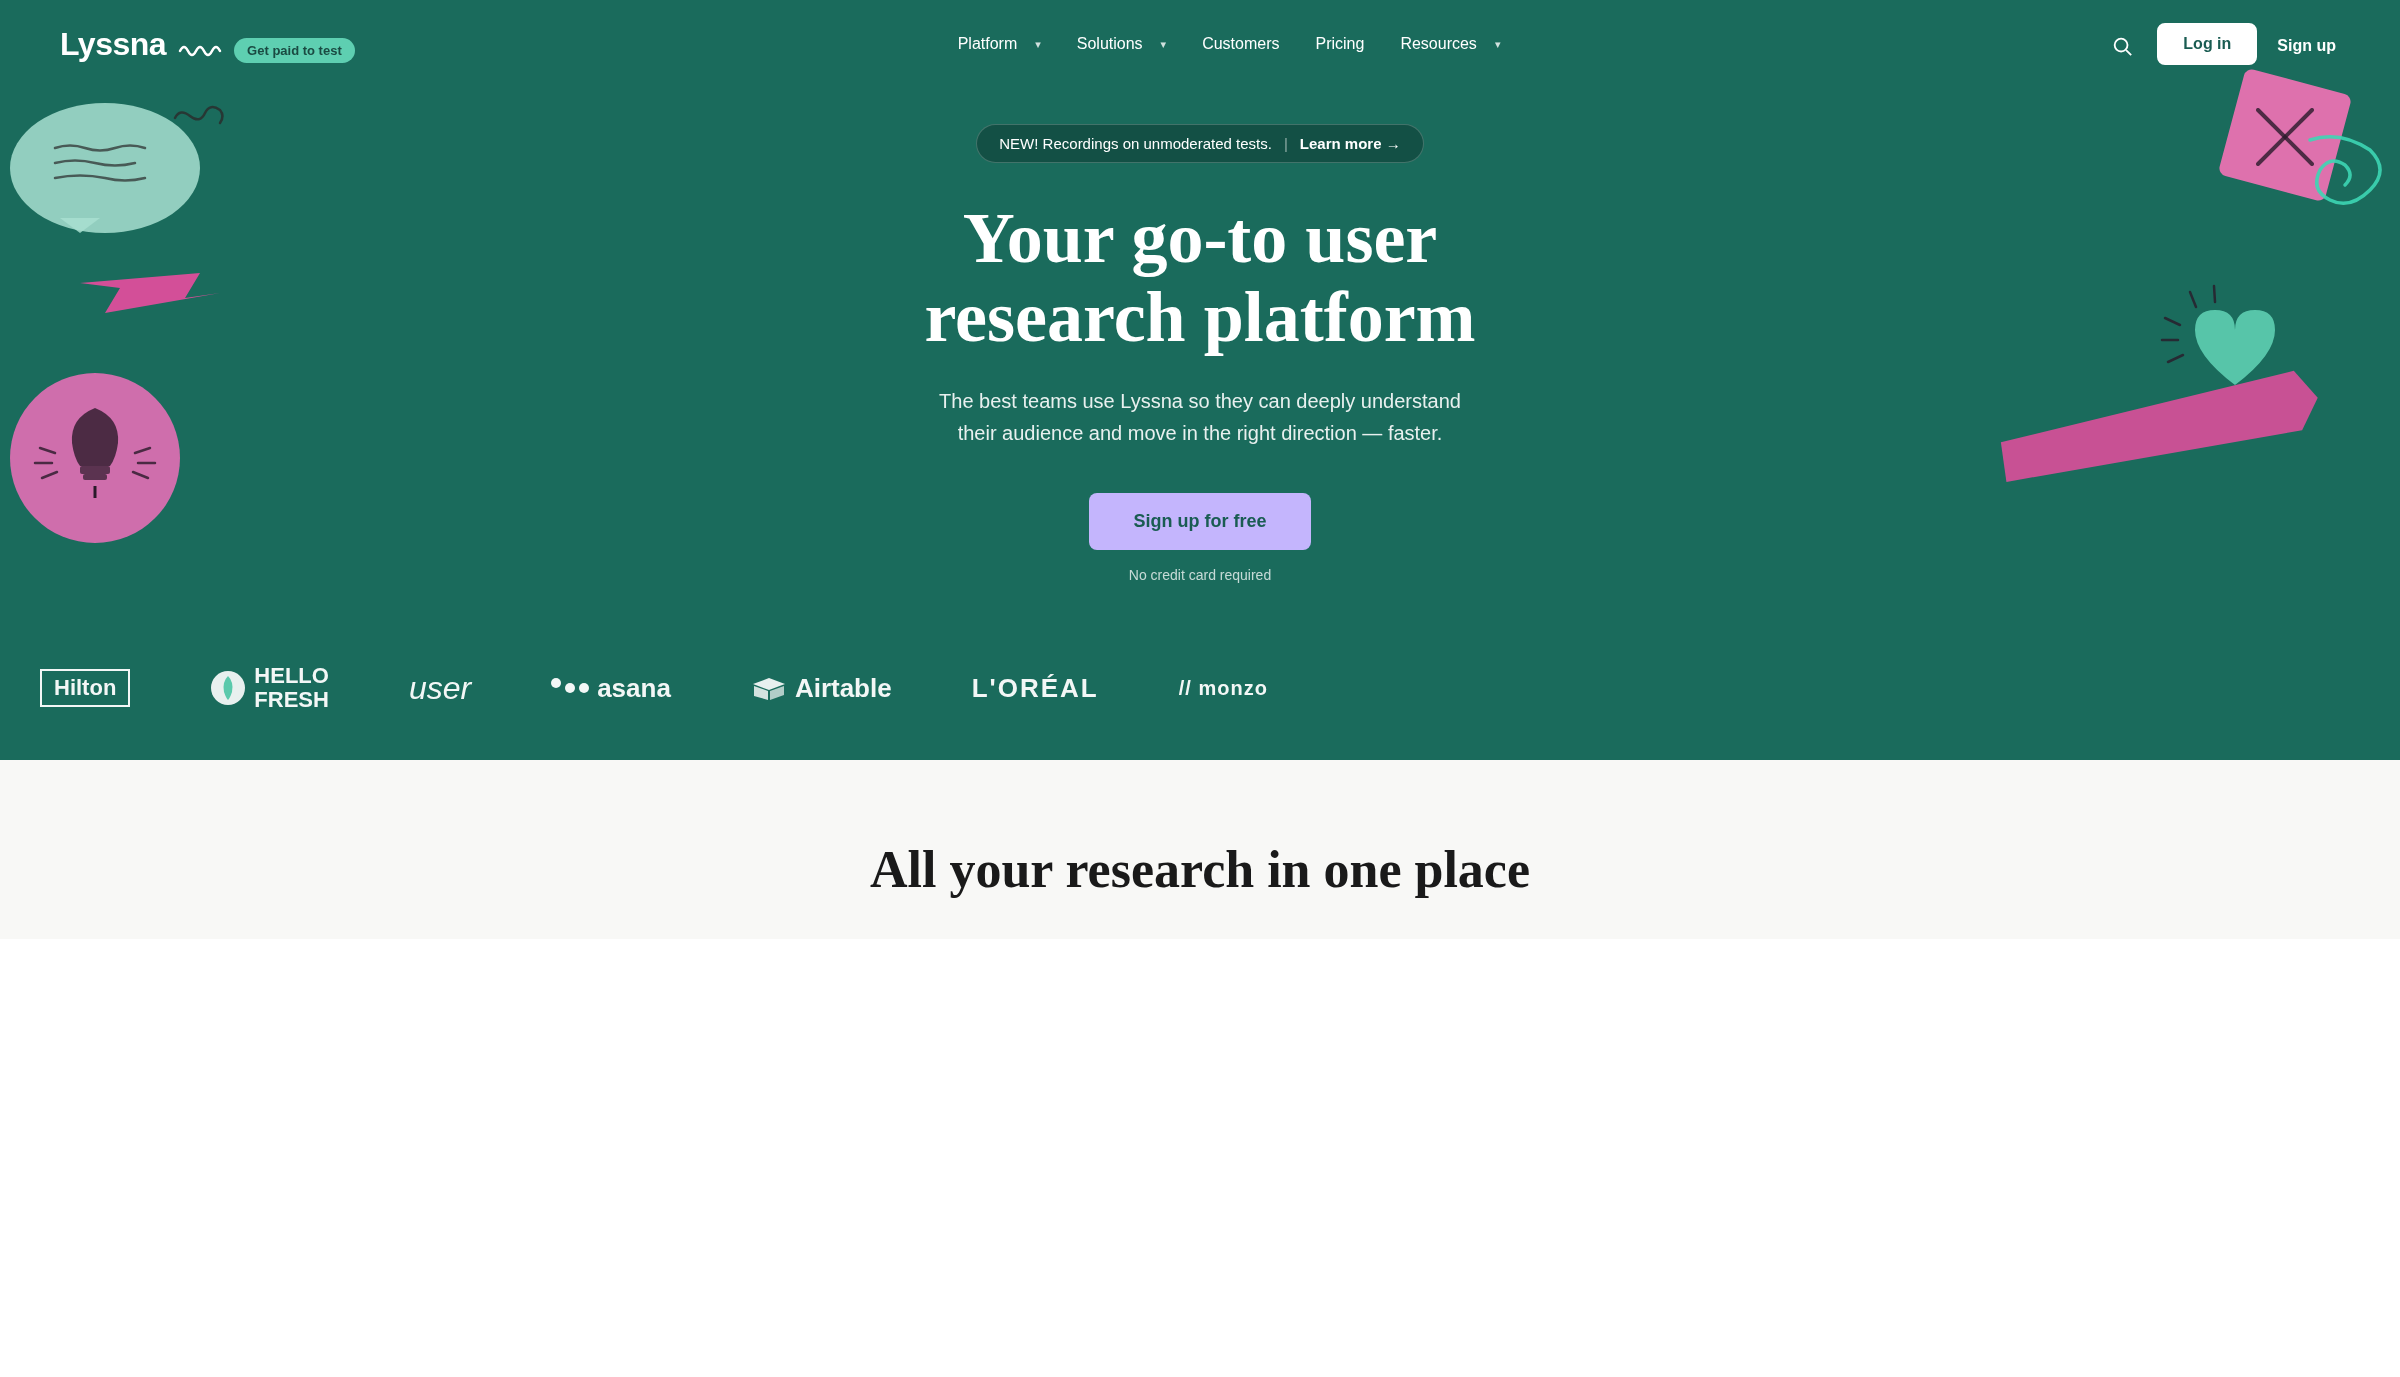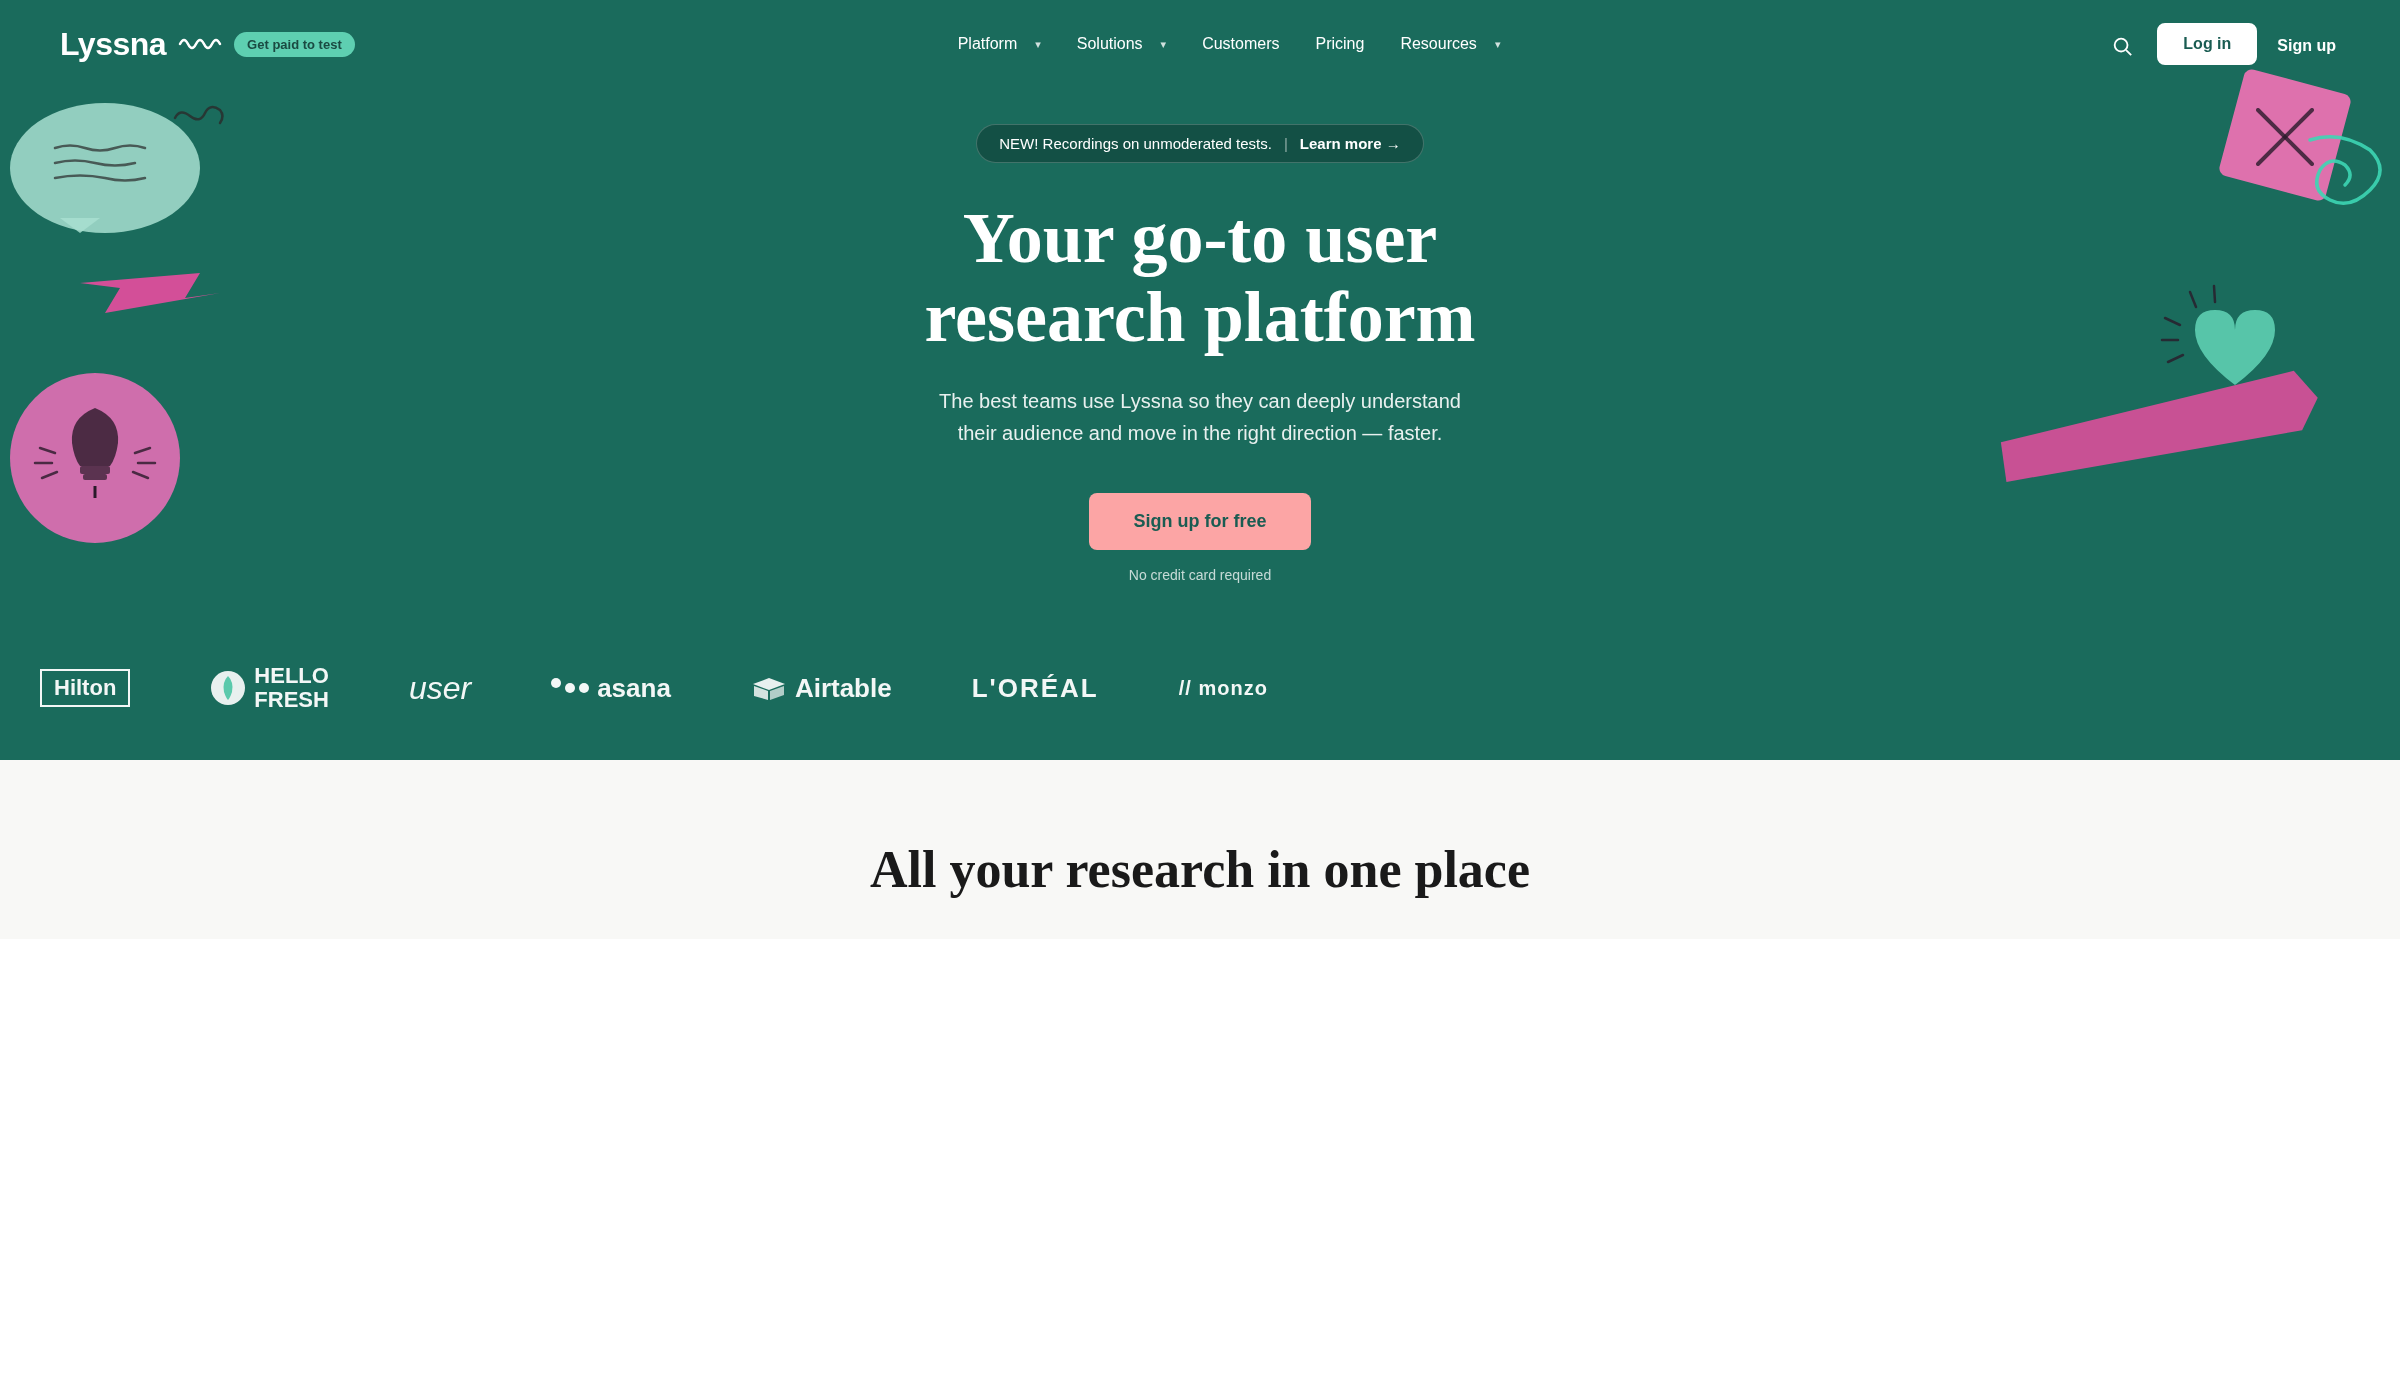--- a/index.html
+++ b/index.html
@@ -11,21 +11,21 @@
       top: 0; left: 0; right: 0;
       z-index: 100;
       display: flex;
       align-items: center;
       padding: 0 60px;
       height: 88px;
       background: transparent;
     }
     .navbar-brand {
       display: flex;
-      align-items: center;
+      align-items: flex-end;
       gap: 12px;
       flex-shrink: 0;
     }
     .logo-text {
       font-size: 32px;
       font-weight: 700;
       color: white;
       letter-spacing: -0.5px;
     }
     .get-paid-badge {
@@ -146,21 +146,21 @@
     .hero-subtitle {
       font-size: 20px;
       color: rgba(255,255,255,0.9);
       line-height: 1.6;
       margin-bottom: 44px;
       max-width: 560px;
       margin-left: auto;
       margin-right: auto;
     }
     .cta-button {
-      background: #fca5a5;
+      background: #c4b5fd;
       color: #1a5c52;
       border: none;
       padding: 18px 44px;
       border-radius: 8px;
       font-size: 18px;
       font-weight: 700;
       cursor: pointer;
       display: inline-block;
       margin-bottom: 16px;
       transition: transform 0.2s;

